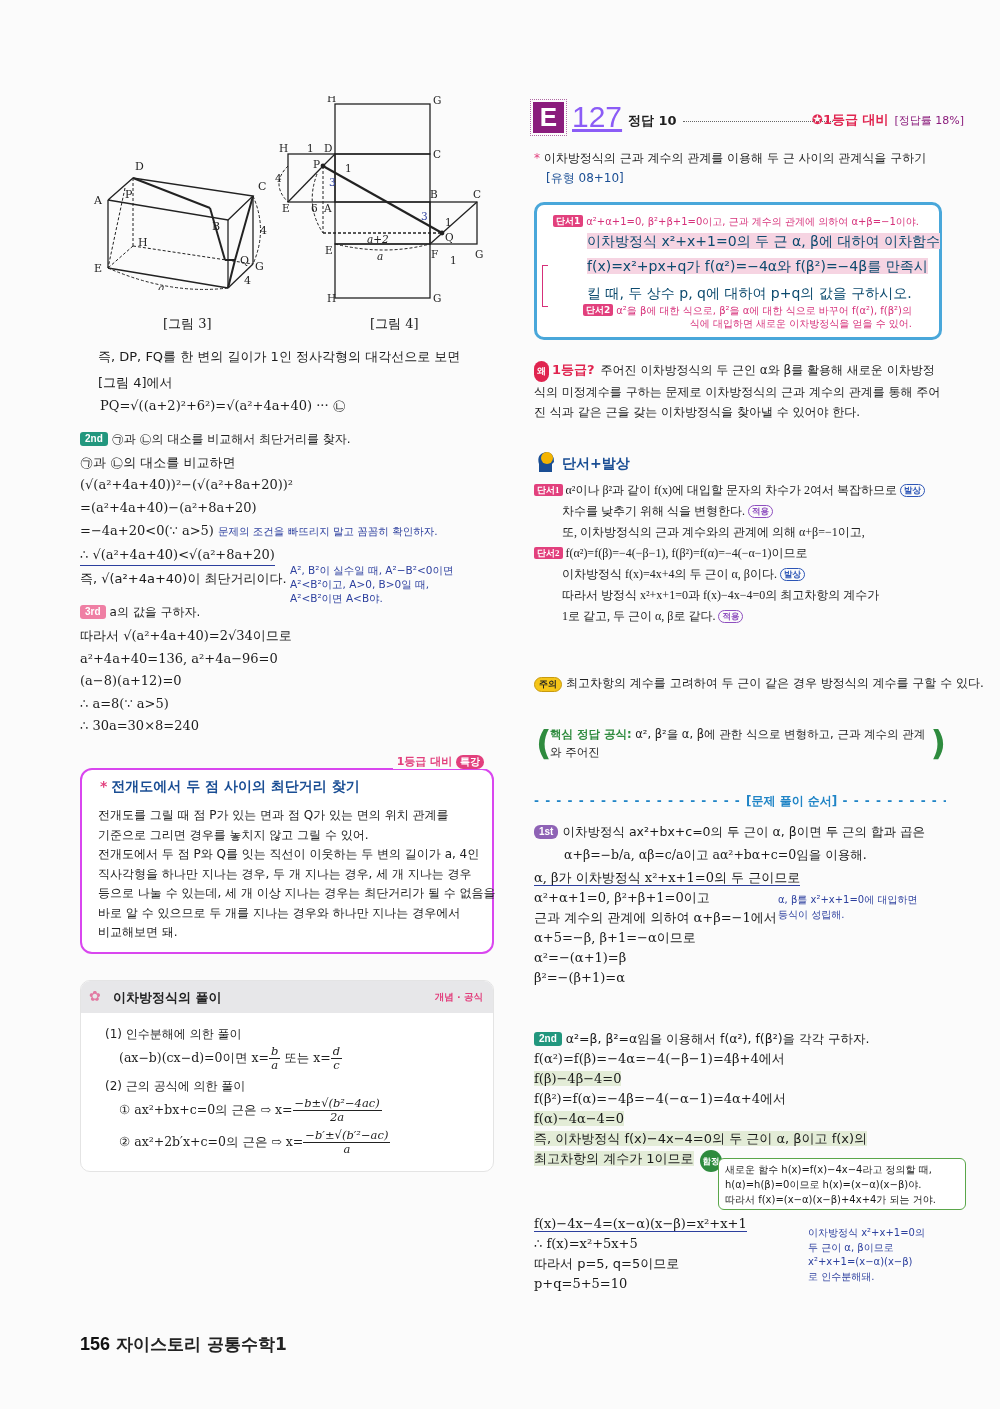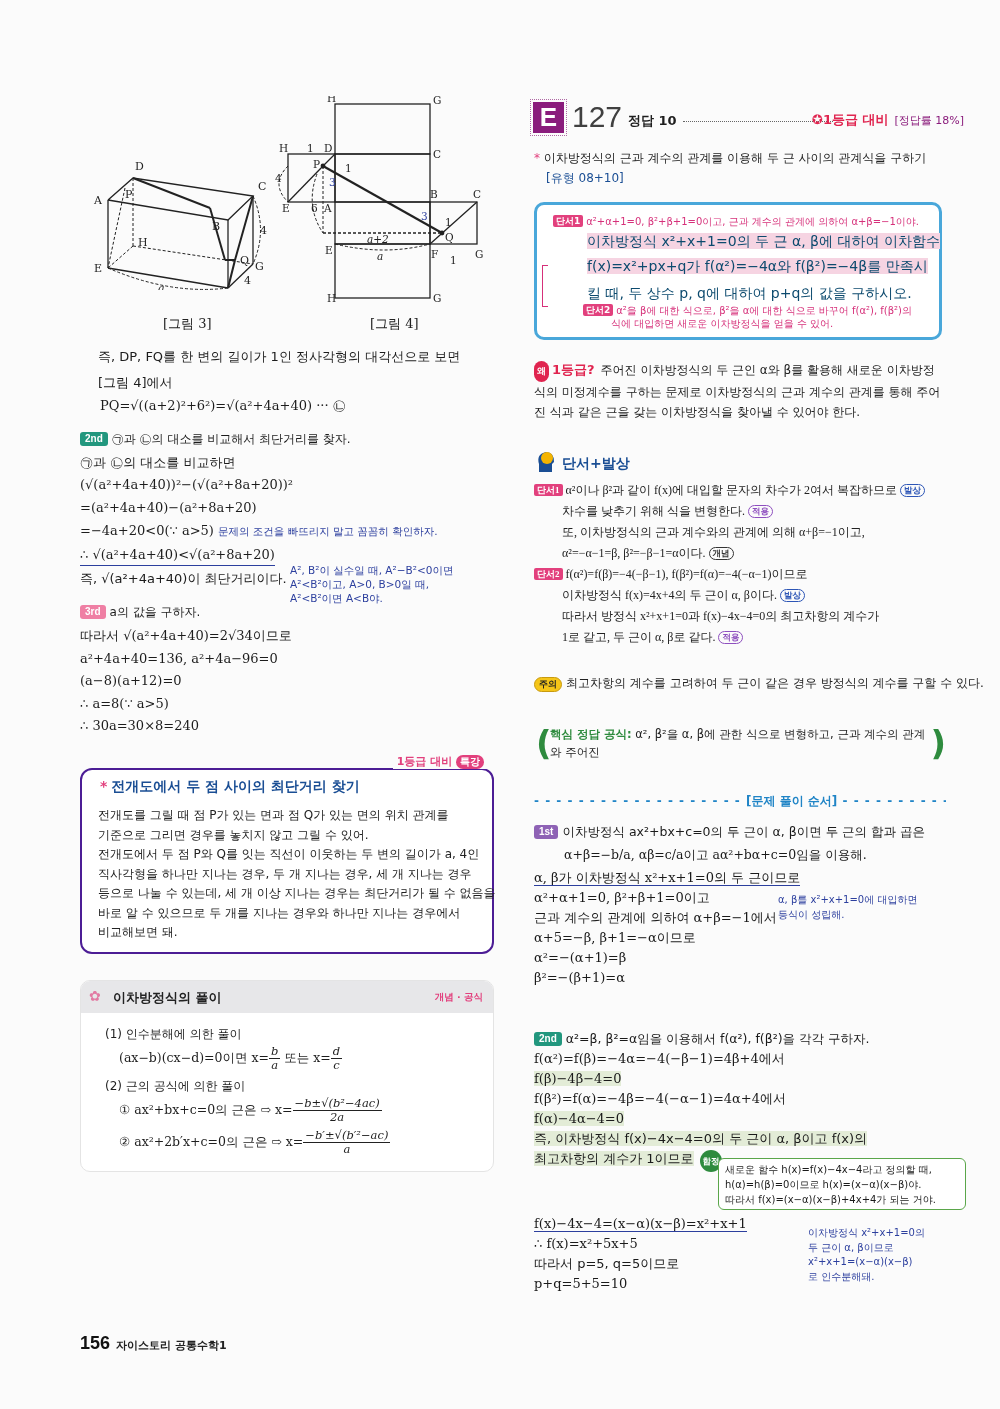--- a/index.html
+++ b/index.html
@@ -6,59 +6,59 @@
   html, body { width: 1000px; height: 1409px; background: #fbfbfb; overflow: hidden; }
   body { font-family: "DejaVu Sans", "Liberation Sans", sans-serif; color: #1e1e1e; position: relative; }
   .abs { position: absolute; }
   .fig-wrap { position: absolute; }
   .fig-caption { position: absolute; font-family: "DejaVu Serif", "Liberation Serif", serif; font-size: 13px; color: #222; }
   .line { position: absolute; font-size: 13px; line-height: 20px; white-space: nowrap; color: #1c1c1c; }
   .math { font-family: "DejaVu Serif", "Liberation Serif", serif; }
   .step-tag { display: inline-block; color: #fff; font-weight: bold; font-size: 10px; padding: 0 5px; border-radius: 3px; line-height: 14px; margin-right: 4px; vertical-align: 1px; font-family: "Liberation Sans", sans-serif; }
   .tag-2nd { background: #22977e; }
   .tag-3rd { background: #ef7fa4; }
-  .tag-1st { background: #8e62b5; }
+  .tag-1st { background: #8e62b5; border-radius: 6px; }
   .note-blue { color: #2c3f9e; font-size: 10.5px; line-height: 14px; }
 
-  .tip-box { position: absolute; left: 80px; top: 768px; width: 414px; height: 186px; border: 2px solid #4c1d95; border-radius: 12px; background: #fff; }
+  .tip-box { position: absolute; left: 80px; top: 768px; width: 414px; height: 186px; border: 2px solid #d946ef; border-radius: 12px; background: #fff; }
   .tip-title { position: absolute; left: 18px; top: 8px; font-size: 14px; font-weight: bold; color: #1a4e94; }
   .tip-title .star { color: #e2407d; margin-right: 4px; }
   .tip-badge { position: absolute; right: 4px; top: -16px; font-size: 11px; font-weight: bold; color: #e2407d; background: #fbfbfb; padding: 0 4px; }
   .tip-badge .circle { display: inline-block; background: #e2407d; color: #fff; border-radius: 9px; padding: 0 4px; font-size: 10px; }
   .tip-body { position: absolute; left: 16px; top: 36px; font-size: 12px; line-height: 19.5px; color: #222; white-space: nowrap; }
 
   .concept-box { position: absolute; left: 80px; top: 980px; width: 414px; height: 192px; border-radius: 10px; background: #fff; border: 1px solid #e4e4e4; overflow: hidden; }
   .concept-head { height: 32px; background: #e7e7e9; position: relative; }
   .concept-head .flower { position: absolute; left: 8px; top: 7px; color: #e27aa3; font-size: 14px; }
   .concept-head .ttl { position: absolute; left: 32px; top: 8px; font-size: 13px; font-weight: bold; color: #222; }
   .concept-head .tag { position: absolute; right: 10px; top: 10px; font-size: 9.5px; font-weight: bold; color: #e2407d; }
   .concept-body { position: absolute; left: 24px; top: 42px; font-size: 12.5px; line-height: 22px; white-space: nowrap; }
   .frac { display: inline-block; vertical-align: middle; text-align: center; font-family: "DejaVu Serif", "Liberation Serif", serif; font-style: italic; font-size: 11.5px; line-height: 13px; }
   .frac .num { display: block; border-bottom: 1px solid #222; padding: 0 2px; }
   .frac .den { display: block; padding: 0 2px; }
 
   .footer { position: absolute; left: 80px; top: 1333px; }
   .footer .pg { font-size: 18px; font-weight: bold; color: #111; font-family: "Liberation Sans", sans-serif; }
-  .footer .book { font-size: 11px; font-weight: bold; color: #222; margin-left: 6px; }
+  .footer .book { font-size: 17px; font-weight: bold; color: #222; margin-left: 6px; }
 
   
   .e-badge { position: absolute; left: 533px; top: 102px; width: 31px; height: 31px; background: #8a1c7c; color: #fff; font-weight: bold; font-size: 26px; text-align: center; line-height: 31px; outline: 1px dotted #b06aa4; outline-offset: 2px; font-family: "Liberation Sans", sans-serif; }
-  .e-num { position: absolute; left: 572px; top: 100px; font-size: 30px; color: #404040; font-family: "Liberation Sans", sans-serif; }
+  .e-num { position: absolute; left: 572px; top: 100px; font-size: 30px; color: #8b5cf6; font-family: "Liberation Sans", sans-serif; text-decoration: underline; }
   .answer { position: absolute; left: 628px; top: 112px; font-size: 13px; font-weight: bold; white-space: nowrap; }
   .answer .dots { display: inline-block; width: 150px; border-bottom: 1.5px dotted #666; margin: 0 6px; vertical-align: 3px; }
   .grade { position: absolute; left: 812px; top: 111px; font-size: 13px; font-weight: bold; color: #e0244f; white-space: nowrap; }
   .grade .rate { font-size: 11px; font-weight: normal; color: #8a1c7c; margin-left: 6px; }
   .topic { position: absolute; left: 534px; top: 148px; font-size: 12px; line-height: 20px; color: #222; white-space: nowrap; }
   .topic .star { color: #e2407d; }
   .topic .type { color: #1a4e94; margin-left: 12px; }
 
   .problem-box { position: absolute; left: 534px; top: 202px; width: 408px; height: 138px; border: 3px solid #49a7da; border-radius: 10px; background: #fff; }
   .hint-tag { display: inline-block; background: #e2407d; color: #fff; font-weight: bold; font-size: 9px; padding: 0 3px; border-radius: 2px; line-height: 12px; margin-right: 3px; vertical-align: 1px; }
   .pb-line { position: absolute; white-space: nowrap; }
-  .pb-hint { font-size: 10px; color: #d6307a; }
+  .pb-hint { font-size: 10px; color: #d6307a; text-align: right; }
   .pb-text { font-size: 14px; color: #0c4a6e; padding-left: 34px; }
   .hl-pink { background: #f6d4e2; }
 
   .why { position: absolute; left: 534px; top: 360px; width: 412px; font-size: 12px; line-height: 20.5px; color: #222; }
   .why .tag { display: inline-block; background: #e0244f; color: #fff; font-size: 9px; font-weight: bold; border-radius: 9px; padding: 0 3px; margin-right: 3px; }
   .why .lead { color: #e0244f; font-weight: bold; font-size: 13px; margin-right: 6px; }
 
   .idea-head { position: absolute; left: 536px; top: 450px; font-size: 14px; font-weight: bold; color: #1a4e94; }
   .idea-head .bulb { display: inline-block; width: 20px; height: 24px; position: relative; margin-right: 6px; vertical-align: -6px; }
   .idea-body { position: absolute; left: 534px; top: 480px; font-size: 12px; line-height: 21px; color: #222; white-space: nowrap; font-family: Liberation Serif, serif; }
@@ -292,21 +292,20 @@
       <svg width="20" height="24" viewBox="0 0 20 24">
           <path d="M3,22 L3,14 Q0,4 10,2 Q18,2 18,12 L16,14 L16,22 Z" fill="#1a4e94"></path>
           <circle cx="11" cy="8" r="6" fill="#f4b400"></circle>
         </svg>
     </span><span>단서+발상</span>
   </div>
   <div class="idea-body">
     <div><span class="hint-tag">단서1</span><span>α²이나 β²과 같이 f(x)에 대입할 문자의 차수가 2여서 복잡하므로</span><span class="oval oval-blue">발상</span></div>
     <div class="ind"><span>차수를 낮추기 위해 식을 변형한다.</span><span class="oval">적용</span></div>
     <div class="ind">또, 이차방정식의 근과 계수와의 관계에 의해 α+β=−1이고,</div>
-    <div class="ind"><span>α²=−α−1=β, β²=−β−1=α이다.</span><span class="oval" style="border-color:#333;color:#333">개념</span></div>
     <div><span class="hint-tag">단서2</span><span>f(α²)=f(β)=−4(−β−1), f(β²)=f(α)=−4(−α−1)이므로</span></div>
     <div class="ind"><span>이차방정식 f(x)=4x+4의 두 근이 α, β이다.</span><span class="oval oval-blue">발상</span></div>
     <div class="ind">따라서 방정식 x²+x+1=0과 f(x)−4x−4=0의 최고차항의 계수가</div>
     <div class="ind"><span>1로 같고, 두 근이 α, β로 같다.</span><span class="oval">적용</span></div>
   </div>
 
   <div class="caution">
     <span class="tag">주의</span><span>최고차항의 계수를 고려하여 두 근이 같은 경우 방정식의 계수를 구할 수 있다.</span>
   </div>
 

